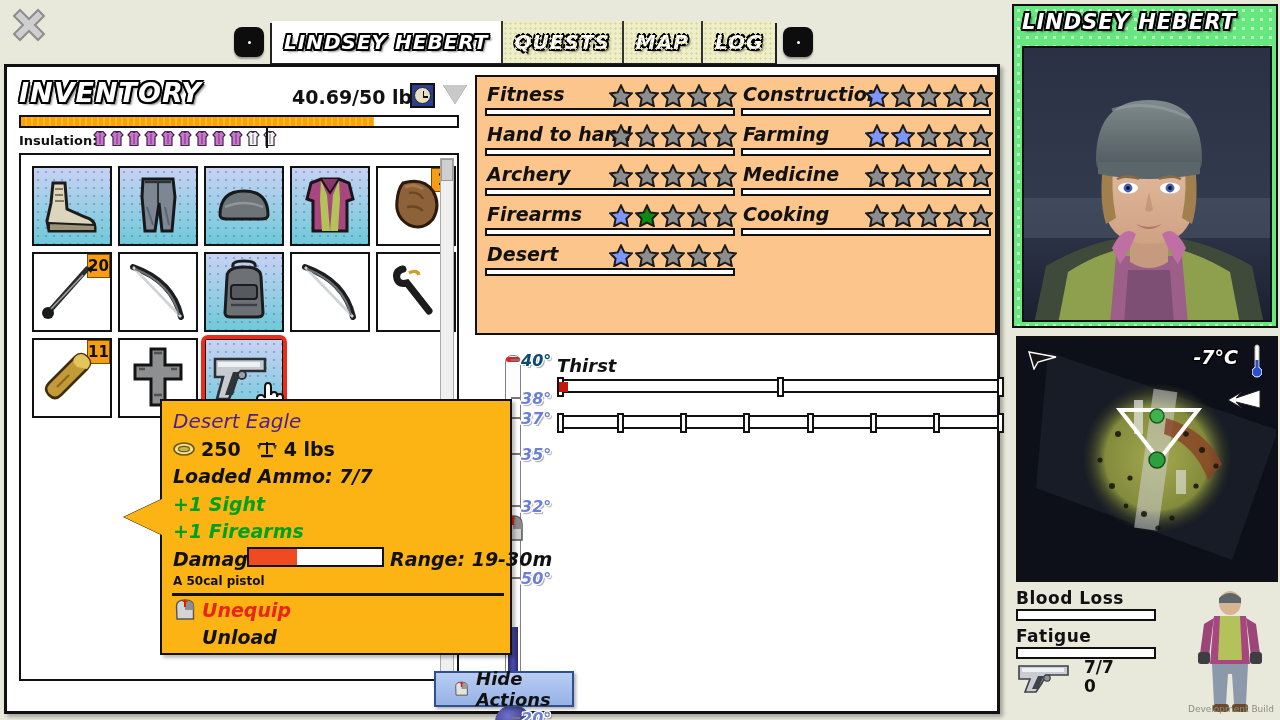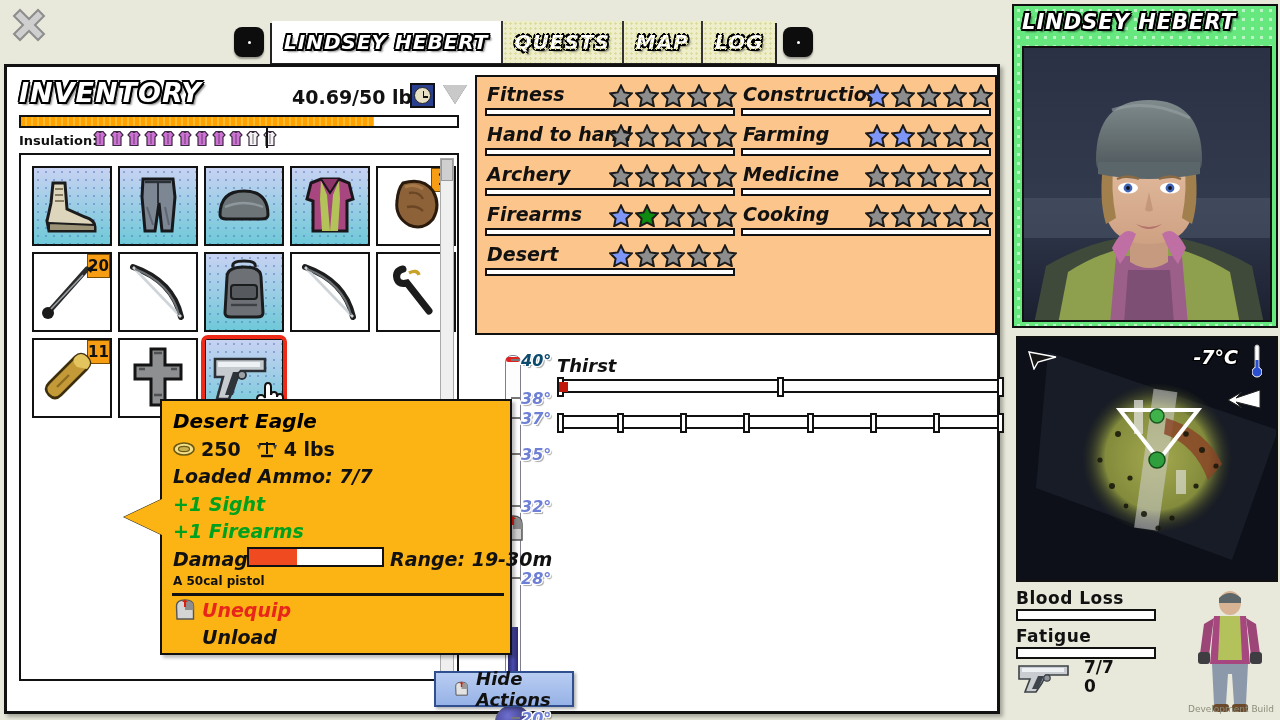--- a/index.html
+++ b/index.html
@@ -153,22 +153,22 @@
   .vital-bar .notch { position:absolute; top:-4px; width:7px; height:20px; background:#fff;
       border:2px solid #111; }
   .vital-fill { position:absolute; left:2px; top:1px; height:10px; background:#c0190c; }
 
   
   #tooltip { position:absolute; left:153px; top:332px; width:352px; height:256px;
       background:#fcb415; border:2px solid #111; z-index:40; box-shadow:3px 3px 3px rgba(0,0,0,.25);}
   #tooltip-beak { position:absolute; left:-38px; top:98px; width:0;height:0;
       border-top:18px solid transparent; border-bottom:18px solid transparent; border-right:38px solid #fcb415;
       filter: drop-shadow(-1px 0 0 #111);}
-  .tt-title { position:absolute; left:11px; top:8px; font-size:20px; font-weight:bold; font-style:italic;
-      color:#000000; font-family:"DejaVu Sans",sans-serif;}
+  .tt-title { position:absolute; left:11px; top:8px; font-size:20px; font-weight:normal; font-style:italic;
+      color:#4c1d95; font-family:"DejaVu Sans",sans-serif;}
   .tt-row2 { position:absolute; left:11px; top:37px; display:flex; align-items:center; gap:6px;
       font-size:19px; font-weight:bold; color:#111; font-family:"DejaVu Sans",sans-serif;}
   .tt-ammo { position:absolute; left:11px; top:64px; font-size:19px; font-weight:bold; font-style:italic;
       color:#111; font-family:"DejaVu Sans",sans-serif;}
   .tt-buff { position:absolute; left:11px; font-size:19px; font-weight:bold; font-style:italic;
       color:#00a11e; font-family:"DejaVu Sans",sans-serif;}
   #tt-buff1 { top:92px; } #tt-buff2 { top:119px; }
   .tt-dmg-label { position:absolute; left:11px; top:147px; font-size:19px; font-weight:bold; font-style:italic;
       color:#111; font-family:"DejaVu Sans",sans-serif;}
   #tt-dmgbar { position:absolute; left:85px; top:146px; width:137px; height:20px; border:2.5px solid #111; background:#fff;}
@@ -668,21 +668,21 @@
           <div class="thermo-tick hot" style="top: 0px;">40°</div>
           <div class="thermo-dash" style="top: 46px;"></div>
           <div class="thermo-tick" style="top: 38px;">38°</div>
           <div class="thermo-dash" style="top: 66px;"></div>
           <div class="thermo-tick" style="top: 58px;">37°</div>
           <div class="thermo-dash" style="top: 102px;"></div>
           <div class="thermo-tick" style="top: 94px;">35°</div>
           <div class="thermo-dash" style="top: 154px;"></div>
           <div class="thermo-tick" style="top: 146px;">32°</div>
           <div class="thermo-dash" style="top: 226px;"></div>
-          <div class="thermo-tick" style="top: 218px;">28°</div>
+          <div class="thermo-tick" style="top: 218px;">50°</div>
           <div class="thermo-dash" style="top: 366px;"></div>
           <div class="thermo-tick" style="top: 358px;">20°</div>
         </div>
       <svg id="mouse-marker" viewBox="0 0 26 30">
         <path d="M4 26 L3 10 Q3 2 12 2 Q21 2 21 10 L21 26 Z" fill="#cfcfcf" stroke="#555" stroke-width="1.5"></path>
         <path d="M12 3 L12 15 L21 15 L21 10 Q21 3 12 3 Z" fill="#8a8a8a"></path>
         <path d="M9 5 l3 -3 l3 3 h-2 v6 h-2 v-6 z" fill="#e01b0c"></path>
       </svg>
     </div>
 

